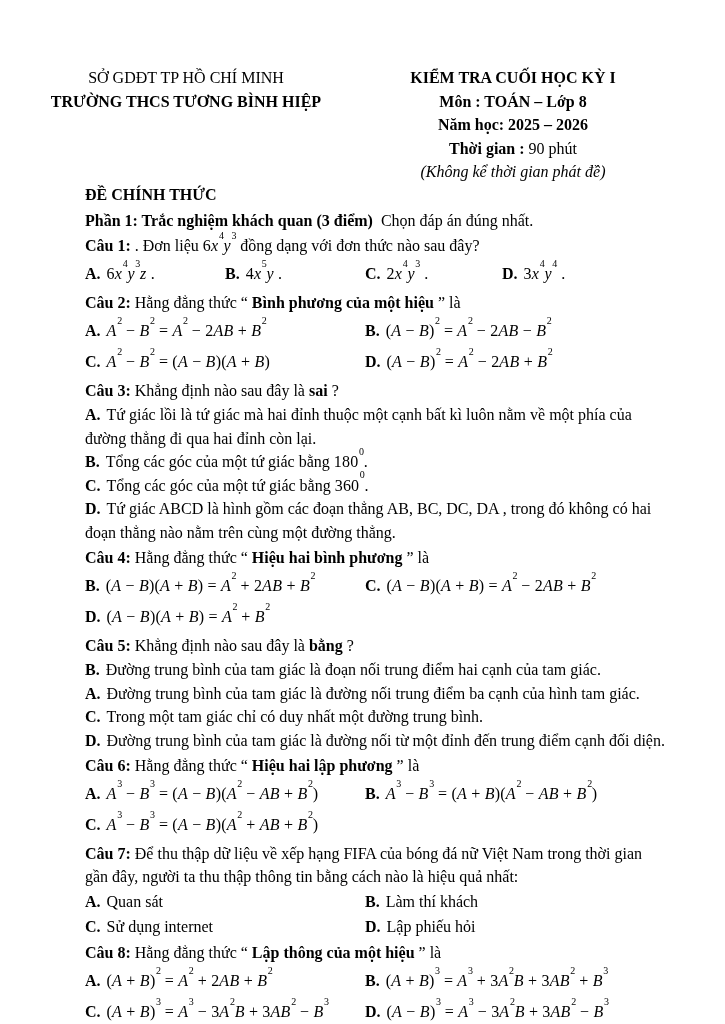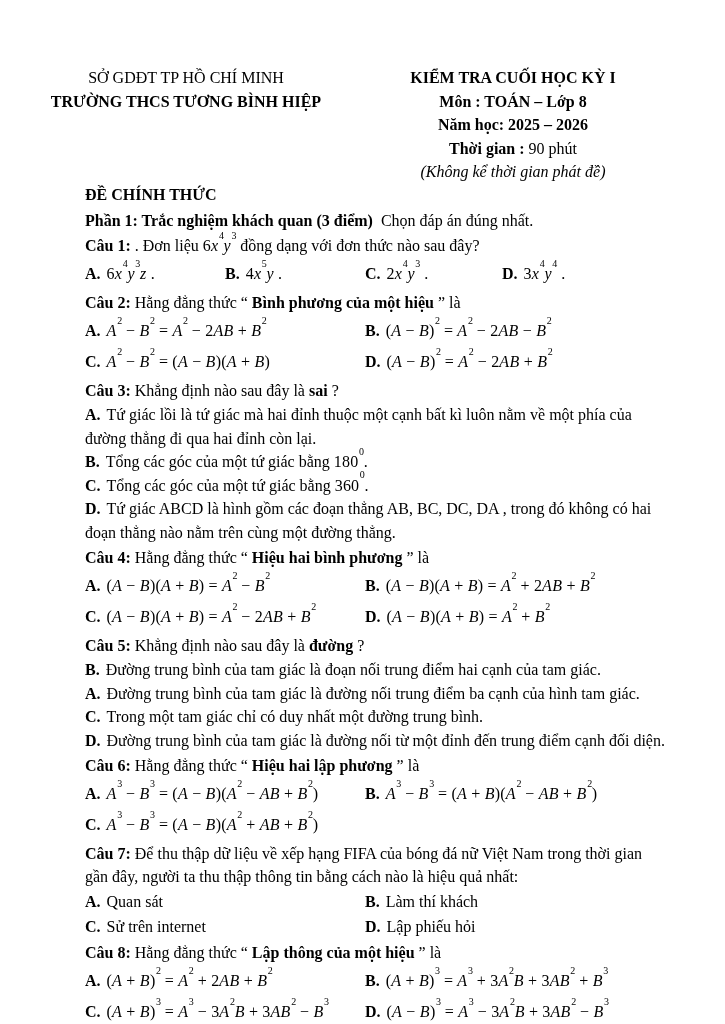--- a/index.html
+++ b/index.html
@@ -83,49 +83,48 @@
           <div class="opts-stack">
             <div class="opt"><span class="opt-label">A.</span><span>Tứ giác lồi là tứ giác mà hai đỉnh thuộc một cạnh bất kì luôn nằm về một phía của đường thẳng đi qua hai đỉnh còn lại.</span></div>
             <div class="opt"><span class="opt-label">B.</span><span>Tổng các góc của một tứ giác bằng </span><span class="math">180<sup>0</sup></span><span>.</span></div>
             <div class="opt"><span class="opt-label">C.</span><span>Tổng các góc của một tứ giác bằng </span><span class="math">360<sup>0</sup></span><span>.</span></div>
             <div class="opt"><span class="opt-label">D.</span><span>Tứ giác ABCD là hình gồm các đoạn thẳng AB, BC, DC, DA , trong đó không có hai đoạn thẳng nào nằm trên cùng một đường thẳng.</span></div>
           </div>
         </div>
         <div class="question">
           <div class="q-line"><span class="b">Câu 4:</span><span> Hằng đẳng thức “ </span><span class="b">Hiệu hai bình phương</span><span> ” là</span></div>
           <div class="opts-grid2">
-            <div class="opt"><span class="opt-label">A.</span><span class="math">(<i>A</i> − <i>B</i>)(<i>A</i> + <i>B</i>) = <i>A</i><sup>2</sup> − <i>B</i><sup>2</sup></span></div>
             <div class="opt"><span class="opt-label">B.</span><span class="math">(<i>A</i> − <i>B</i>)(<i>A</i> + <i>B</i>) = <i>A</i><sup>2</sup> + 2<i>AB</i> + <i>B</i><sup>2</sup></span></div>
             <div class="opt"><span class="opt-label">C.</span><span class="math">(<i>A</i> − <i>B</i>)(<i>A</i> + <i>B</i>) = <i>A</i><sup>2</sup> − 2<i>AB</i> + <i>B</i><sup>2</sup></span></div>
             <div class="opt"><span class="opt-label">D.</span><span class="math">(<i>A</i> − <i>B</i>)(<i>A</i> + <i>B</i>) = <i>A</i><sup>2</sup> + <i>B</i><sup>2</sup></span></div>
           </div>
         </div>
         <div class="question">
-          <div class="q-line"><span class="b">Câu 5:</span><span> Khẳng định nào sau đây là </span><span class="b">đường</span><span> ?</span></div>
+          <div class="q-line"><span class="b">Câu 5:</span><span> Khẳng định nào sau đây là </span><span class="b">bằng</span><span> ?</span></div>
           <div class="opts-stack">
             <div class="opt"><span class="opt-label">B.</span><span>Đường trung bình của tam giác là đoạn nối trung điểm hai cạnh của tam giác.</span></div>
             <div class="opt"><span class="opt-label">A.</span><span>Đường trung bình của tam giác là đường nối trung điểm ba cạnh của hình tam giác.</span></div>
             <div class="opt"><span class="opt-label">C.</span><span>Trong một tam giác chỉ có duy nhất một đường trung bình.</span></div>
             <div class="opt"><span class="opt-label">D.</span><span>Đường trung bình của tam giác là đường nối từ một đỉnh đến trung điểm cạnh đối diện.</span></div>
           </div>
         </div>
         <div class="question">
           <div class="q-line"><span class="b">Câu 6:</span><span> Hằng đẳng thức “ </span><span class="b">Hiệu hai lập phương</span><span> ” là</span></div>
           <div class="opts-grid2">
             <div class="opt"><span class="opt-label">A.</span><span class="math"><i>A</i><sup>3</sup> − <i>B</i><sup>3</sup> = (<i>A</i> − <i>B</i>)(<i>A</i><sup>2</sup> − <i>AB</i> + <i>B</i><sup>2</sup>)</span></div>
             <div class="opt"><span class="opt-label">B.</span><span class="math"><i>A</i><sup>3</sup> − <i>B</i><sup>3</sup> = (<i>A</i> + <i>B</i>)(<i>A</i><sup>2</sup> − <i>AB</i> + <i>B</i><sup>2</sup>)</span></div>
             <div class="opt"><span class="opt-label">C.</span><span class="math"><i>A</i><sup>3</sup> − <i>B</i><sup>3</sup> = (<i>A</i> − <i>B</i>)(<i>A</i><sup>2</sup> + <i>AB</i> + <i>B</i><sup>2</sup>)</span></div>
           </div>
         </div>
         <div class="question">
           <div class="q-line"><span class="b">Câu 7:</span><span> Để thu thập dữ liệu về xếp hạng FIFA của bóng đá nữ Việt Nam trong thời gian gần đây, người ta thu thập thông tin bằng cách nào là hiệu quả nhất:</span></div>
           <div class="opts-grid2 text-opts">
             <div class="opt"><span class="opt-label">A.</span><span>Quan sát</span></div>
             <div class="opt"><span class="opt-label">B.</span><span>Làm thí khách</span></div>
-            <div class="opt"><span class="opt-label">C.</span><span>Sử trên internet</span></div>
+            <div class="opt"><span class="opt-label">C.</span><span>Sử dụng internet</span></div>
             <div class="opt"><span class="opt-label">D.</span><span>Lập phiếu hỏi</span></div>
           </div>
         </div>
         <div class="question">
           <div class="q-line"><span class="b">Câu 8:</span><span> Hằng đẳng thức “ </span><span class="b">Lập thông của một hiệu</span><span> ” là</span></div>
           <div class="opts-grid2">
             <div class="opt"><span class="opt-label">A.</span><span class="math">(<i>A</i> + <i>B</i>)<sup>2</sup> = <i>A</i><sup>2</sup> + 2<i>AB</i> + <i>B</i><sup>2</sup></span></div>
             <div class="opt"><span class="opt-label">B.</span><span class="math">(<i>A</i> + <i>B</i>)<sup>3</sup> = <i>A</i><sup>3</sup> + 3<i>A</i><sup>2</sup><i>B</i> + 3<i>AB</i><sup>2</sup> + <i>B</i><sup>3</sup></span></div>
             <div class="opt"><span class="opt-label">C.</span><span class="math">(<i>A</i> + <i>B</i>)<sup>3</sup> = <i>A</i><sup>3</sup> − 3<i>A</i><sup>2</sup><i>B</i> + 3<i>AB</i><sup>2</sup> − <i>B</i><sup>3</sup></span></div>
             <div class="opt"><span class="opt-label">D.</span><span class="math">(<i>A</i> − <i>B</i>)<sup>3</sup> = <i>A</i><sup>3</sup> − 3<i>A</i><sup>2</sup><i>B</i> + 3<i>AB</i><sup>2</sup> − <i>B</i><sup>3</sup></span></div>

